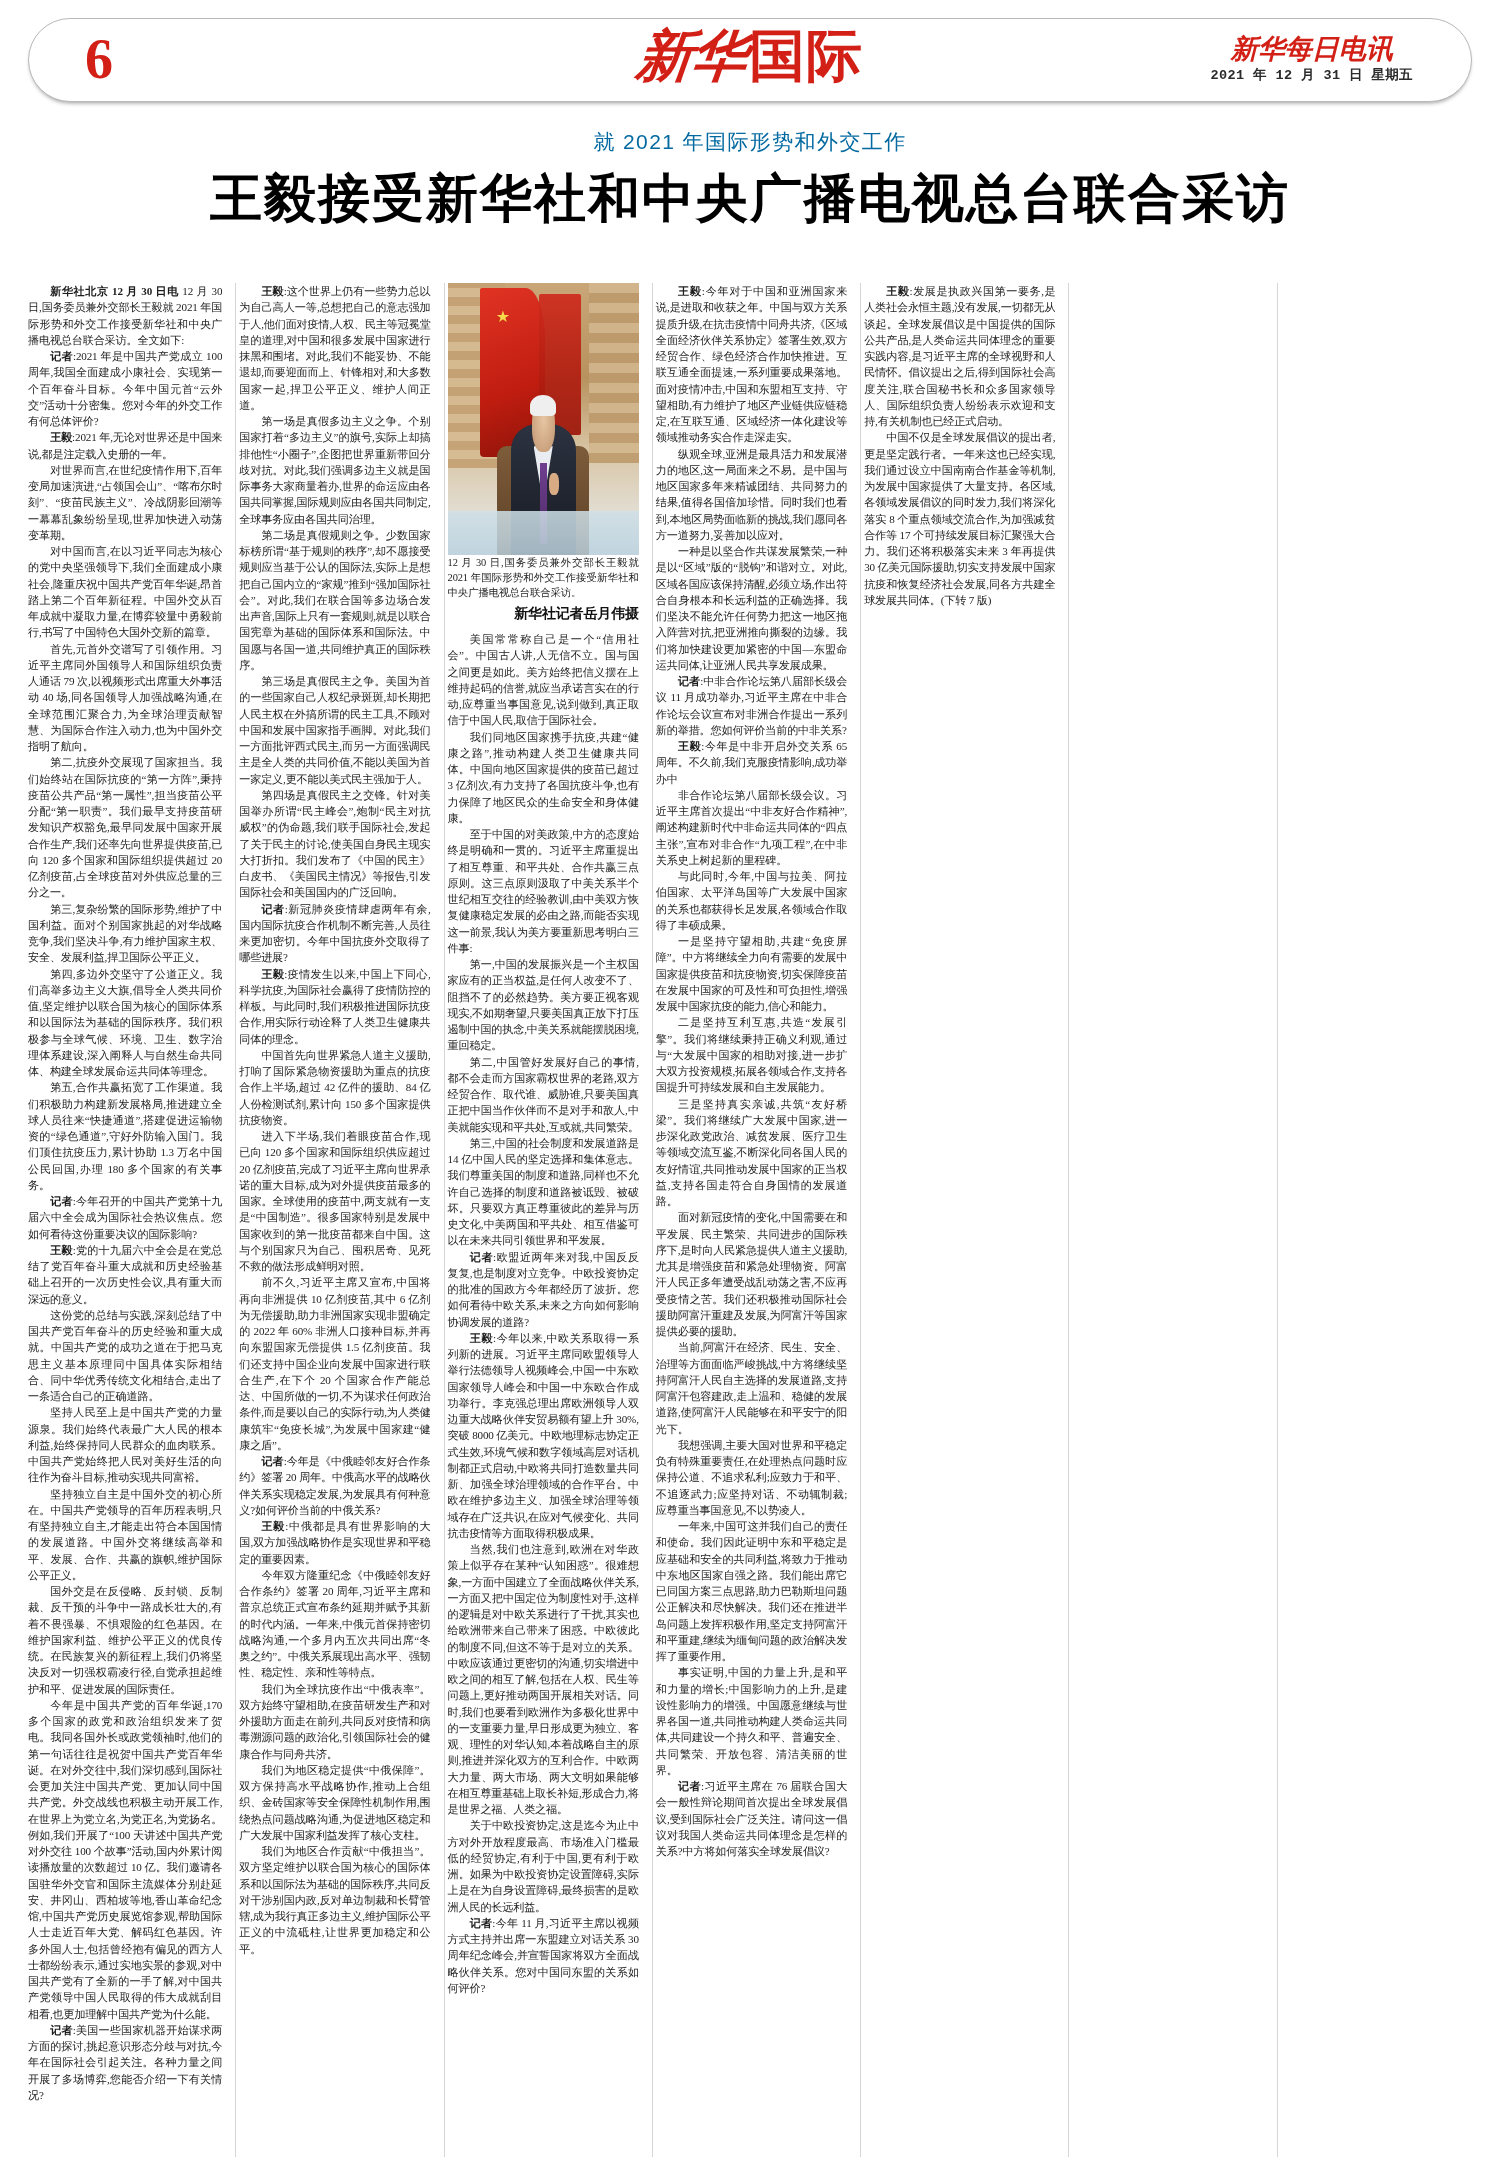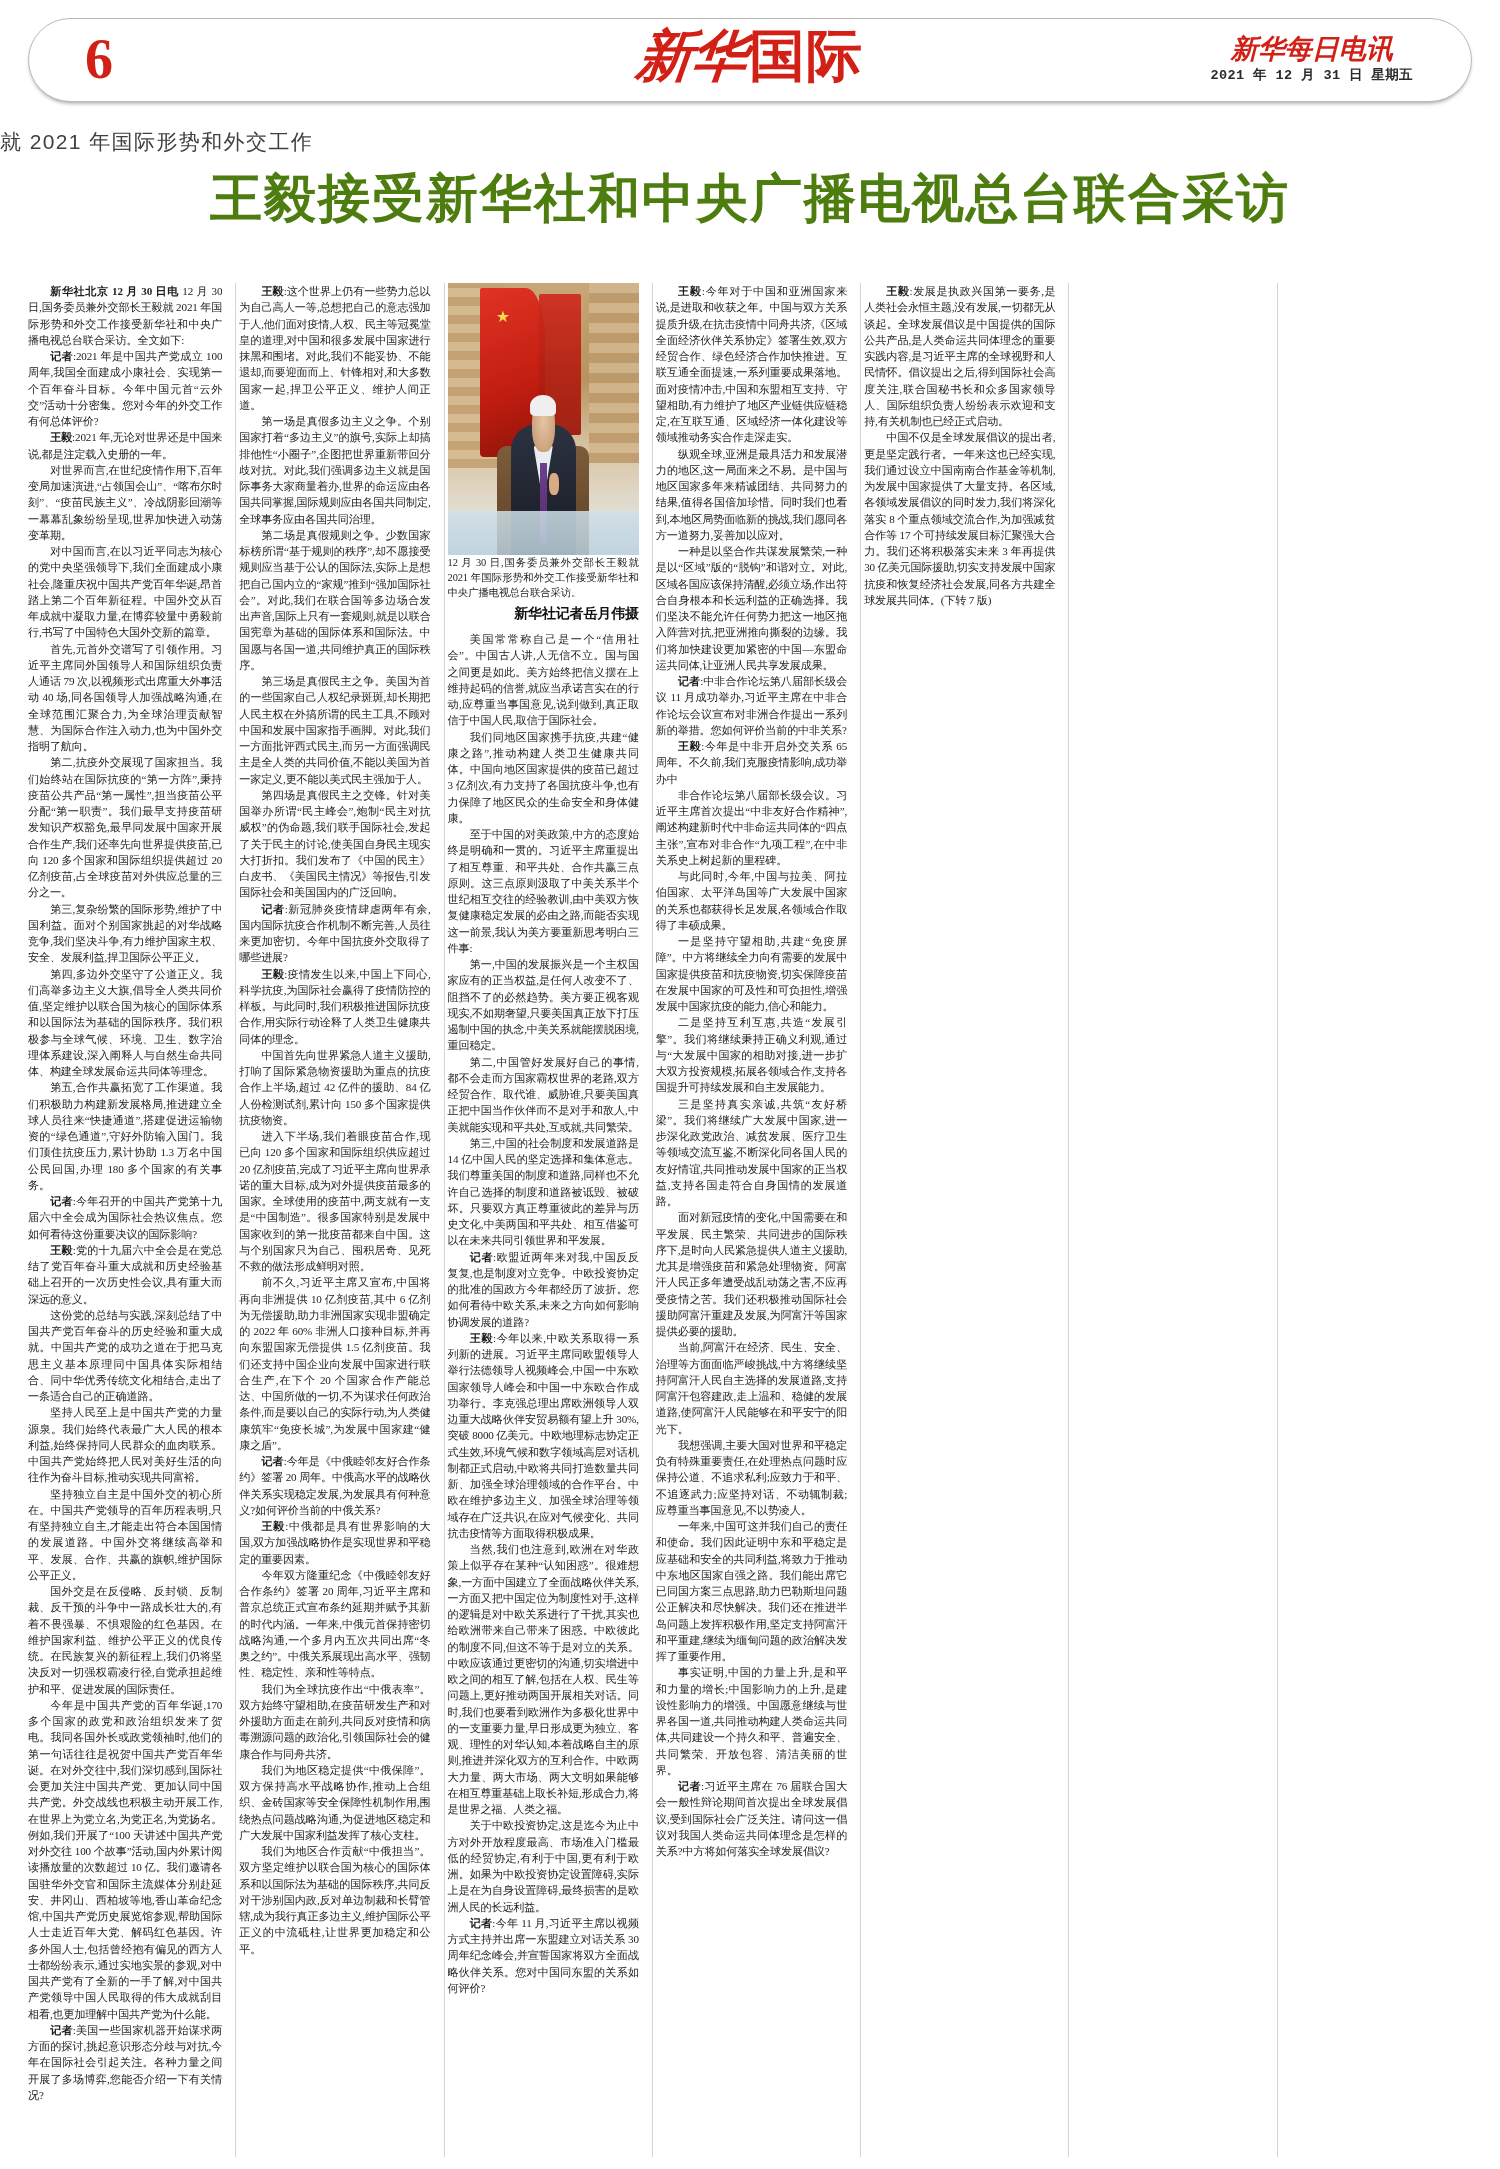--- a/index.html
+++ b/index.html
@@ -86,34 +86,34 @@
     font-size: 13.5px;
     font-weight: 700;
     color: #2b2b2b;
     margin-top: 3px;
     letter-spacing: 0.4px;
     white-space: nowrap;
   }
 
   
   .kicker {
-    text-align: left;
+    text-align: center;
     font-family: "Liberation Sans", sans-serif;
     font-size: 21px;
     font-weight: 400;
-    color: #404040;
+    color: #0369a1;
     letter-spacing: 1.4px;
     margin-top: 26px;
   }
   .headline {
     text-align: center;
     font-family: "Liberation Serif", serif;
     font-size: 52px;
     font-weight: 700;
-    color: #4d7c0f;
+    color: #000000;
     letter-spacing: 2px;
     margin-top: 16px;
     line-height: 1.05;
     white-space: nowrap;
   }
 
   
   .article {
     position: absolute;
     left: 28px;

